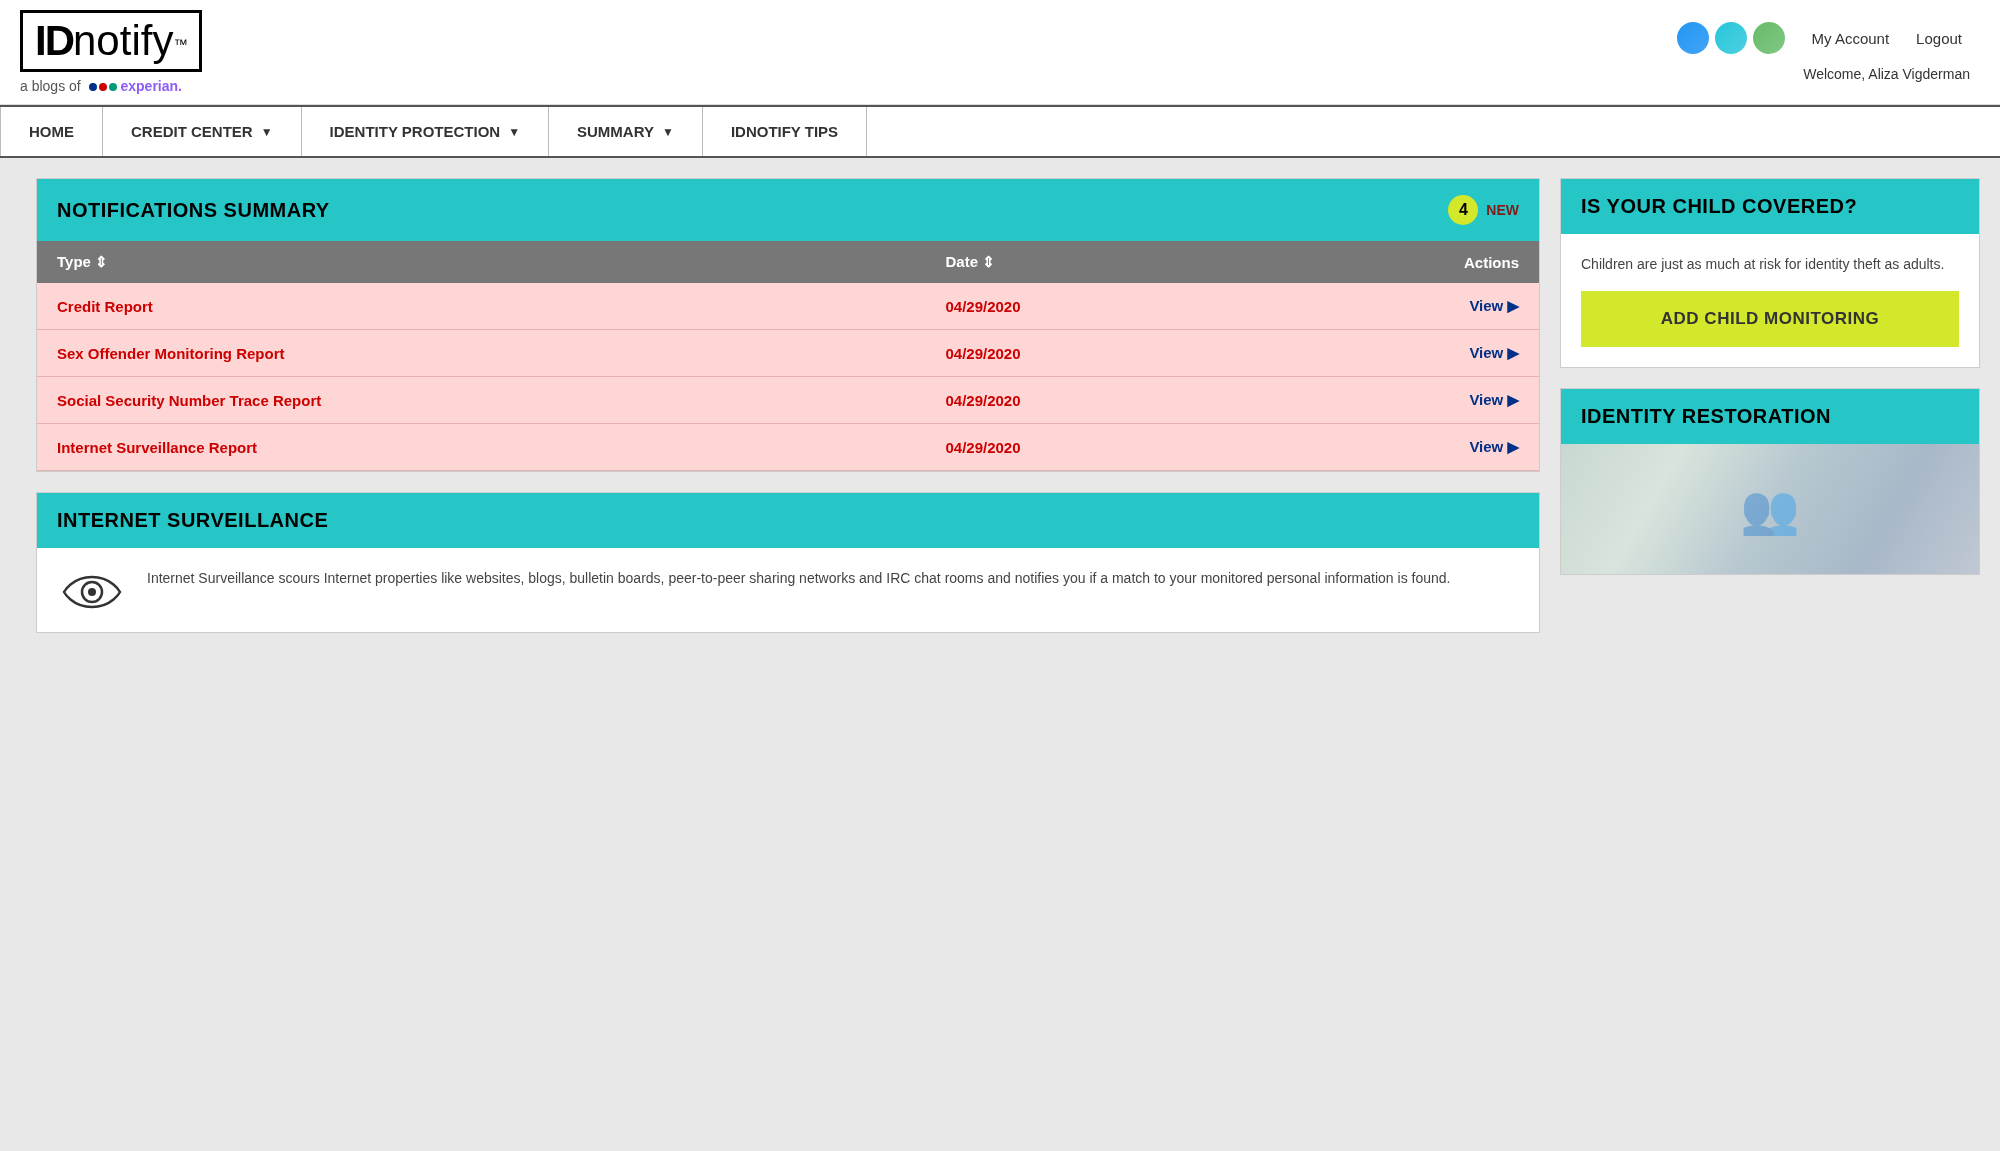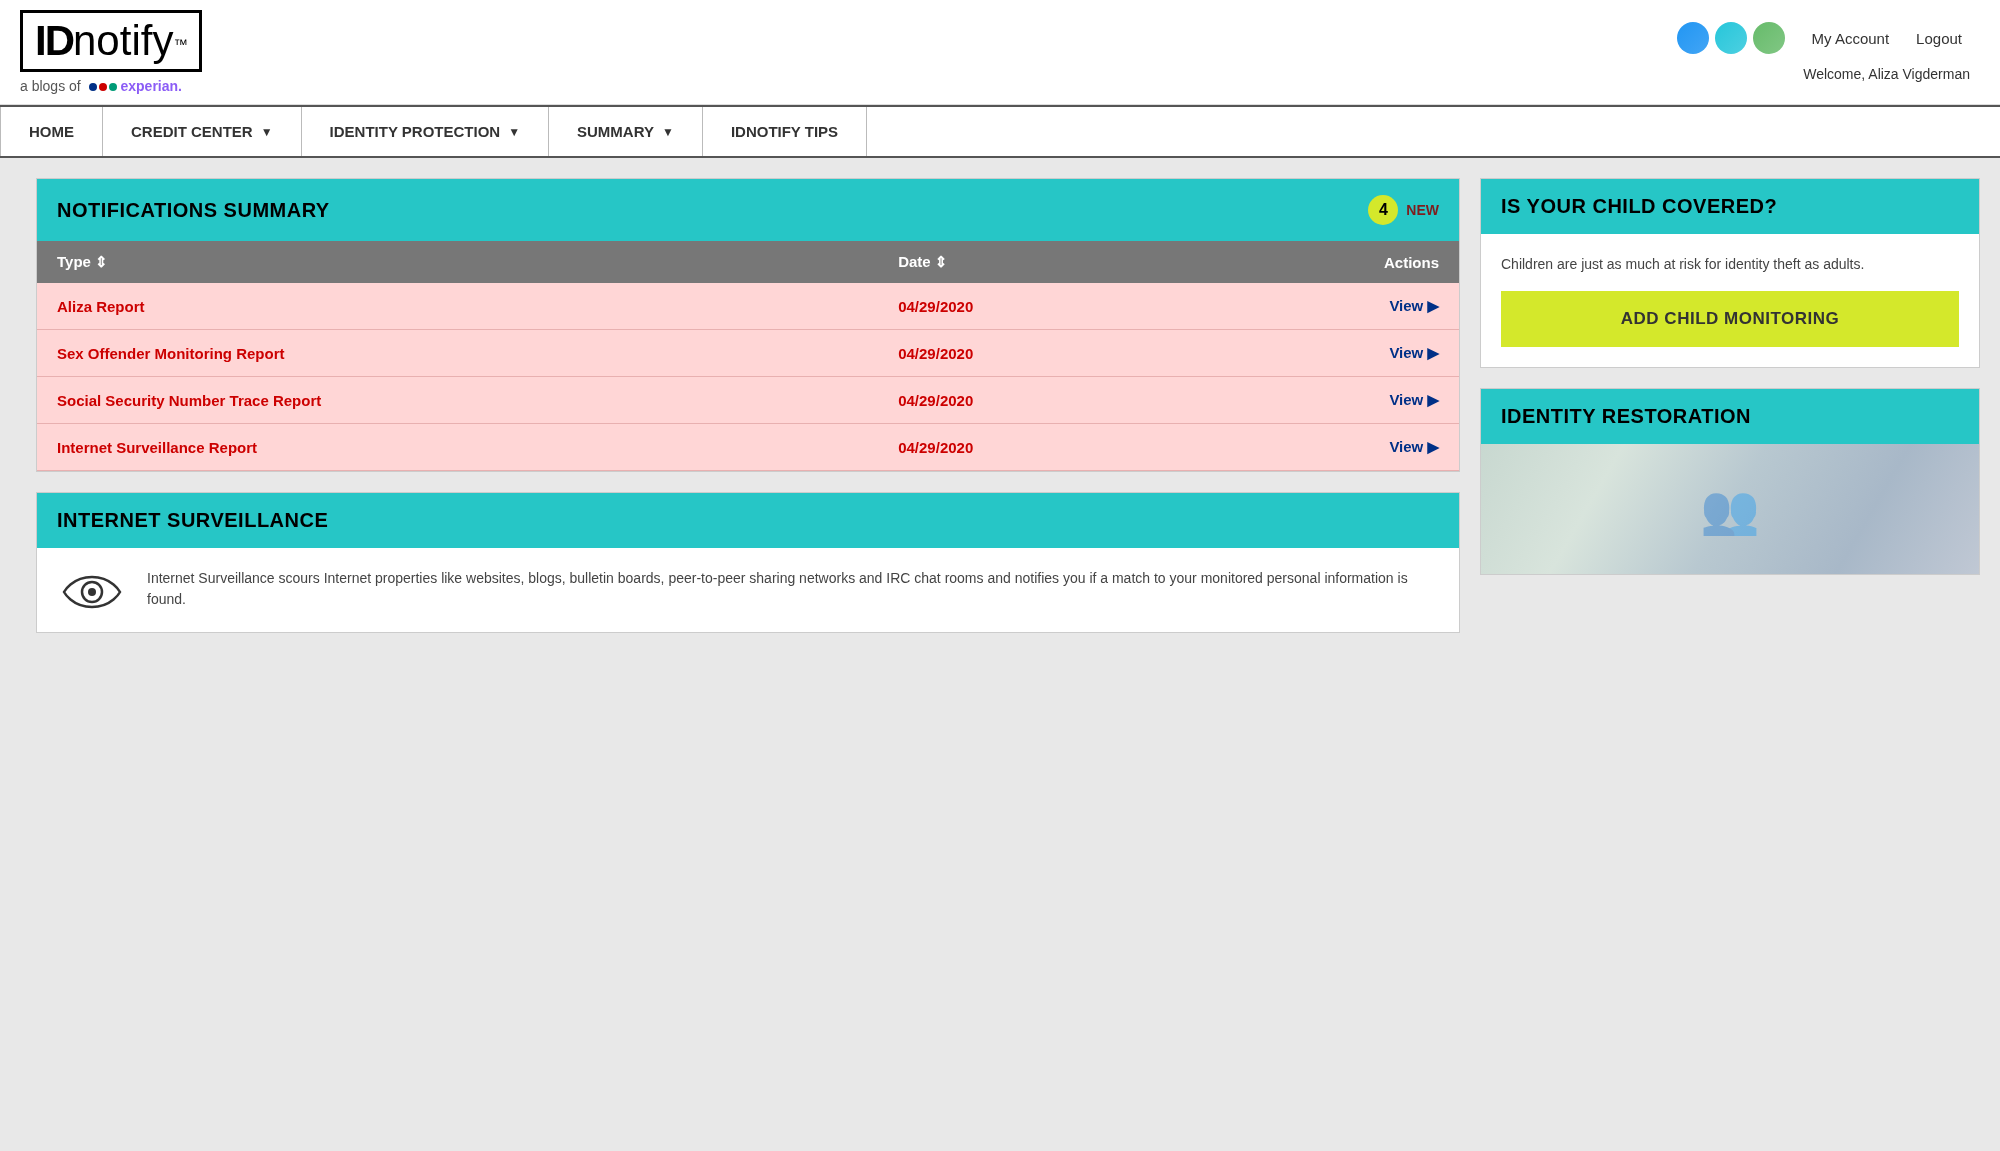--- a/index.html
+++ b/index.html
@@ -73,21 +73,21 @@
     .nav-arrow { margin-left: 8px; font-size: 12px; color: #333; }
 
     
     .main-content {
       padding: 20px 20px;
       display: flex;
       gap: 20px;
       align-items: flex-start;
     }
     .left-column { flex: 1; display: flex; flex-direction: column; gap: 20px; padding-left: 16px; }
-    .right-column { width: 500px; display: flex; flex-direction: column; gap: 20px; }
+    .right-column { width: 420px; display: flex; flex-direction: column; gap: 20px; }
 
     
     .card {
       background: #fff;
       border: 1px solid #ccc;
       overflow: hidden;
     }
     .card-header-teal {
       background: #26c6c6;
       padding: 16px 20px;
@@ -289,21 +289,21 @@
       <table class="notif-table">
         <thead>
           <tr>
             <th>Type ⇕</th>
             <th>Date ⇕</th>
             <th class="right">Actions</th>
           </tr>
         </thead>
         <tbody>
           <tr class="row-pink">
-            <td><a class="report-link">Aliza Report</a></td>
+            <td><a class="report-link">Credit Report</a></td>
             <td class="date-cell">04/29/2020</td>
             <td style="text-align:right"><a class="view-link">View ▶</a></td>
           </tr>
           <tr class="row-pink">
             <td><a class="report-link">Sex Offender Monitoring Report</a></td>
             <td class="date-cell">04/29/2020</td>
             <td style="text-align:right"><a class="view-link">View ▶</a></td>
           </tr>
           <tr class="row-pink">
             <td><a class="report-link">Social Security Number Trace Report</a></td>

